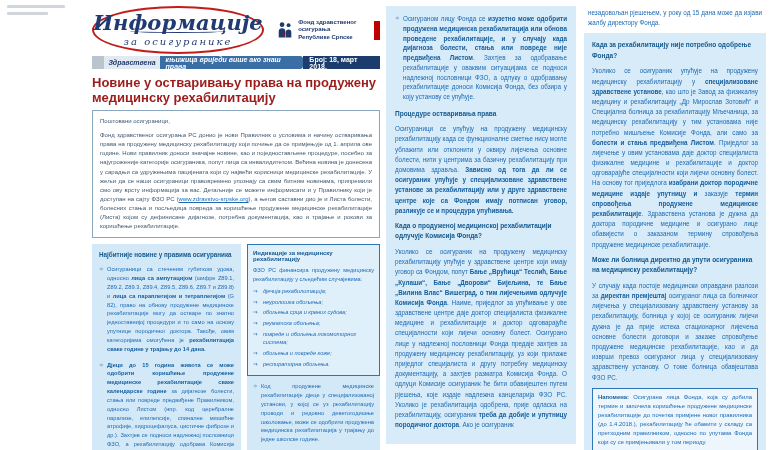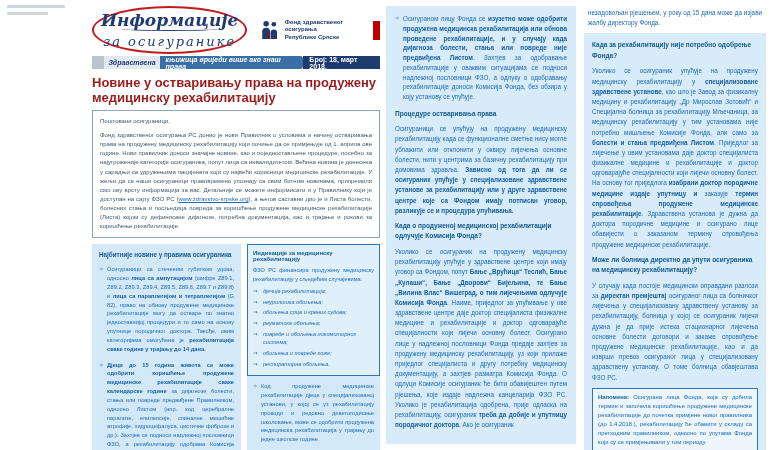--- a/index.html
+++ b/index.html
@@ -10,22 +10,22 @@
   .corner-note .ln.short{width:70%;}
 
   .doc{position:absolute;left:92px;top:0;width:674px;height:450px;}
 
   
   .col1{position:absolute;left:0;top:6px;width:288px;}
   .masthead{display:flex;align-items:center;height:48px;}
   .oval{width:168px;height:44px;border:2px solid #c21d1d;border-radius:50%;
         display:flex;flex-direction:column;align-items:center;justify-content:center;background:#fff;}
   .nl-title{font-family:"DejaVu Serif",serif;font-style:italic;font-weight:bold;
-            font-size:17px;line-height:17px;color:#203a72;}
-  .nl-sub{font-family:"DejaVu Serif",serif;font-style:italic;font-size:13px;
+            font-size:21px;line-height:17px;color:#203a72;}
+  .nl-sub{font-family:"DejaVu Serif",serif;font-style:italic;font-size:10px;
           letter-spacing:2px;color:#203a72;margin-top:3px;}
   .logo{display:flex;align-items:center;margin-left:12px;}
   .logo-txt{margin-left:4px;font-size:6px;font-weight:bold;color:#1e3a6e;line-height:7.5px;}
   .ribbon{width:8px;height:19px;background:#c00000;margin-left:6px;}
 
   .strip{display:flex;align-items:stretch;height:13px;margin-top:2px;font-size:7px;}
   .strip .sq{width:13px;background:#b9c4cf;}
   .strip .lt{background:#e3e9f0;color:#1e3a6e;font-weight:bold;font-style:italic;
              display:flex;align-items:center;padding:0 4px;}
   .strip .dk{background:#3a6ea5;color:#ffffff;font-weight:bold;font-style:italic;

